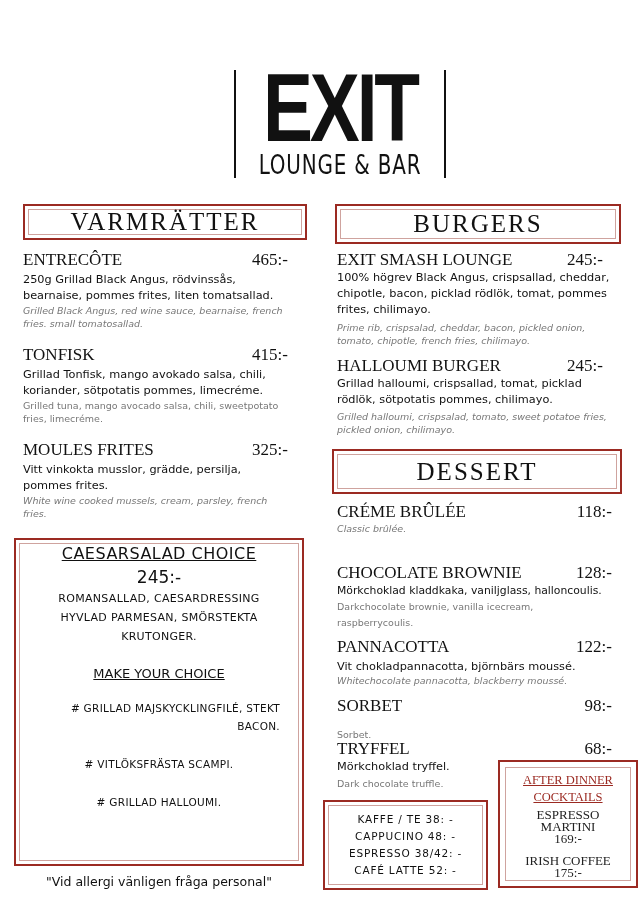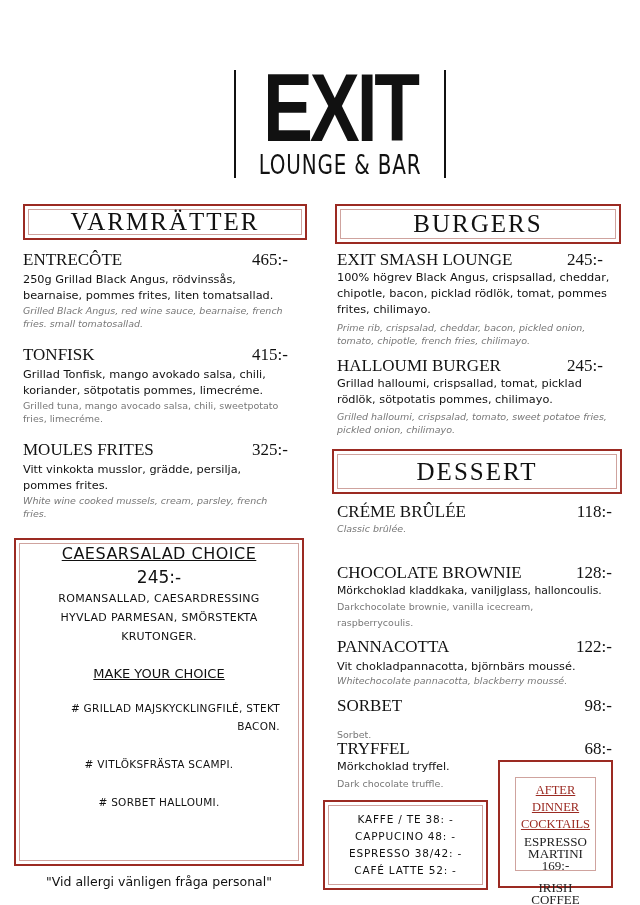--- a/index.html
+++ b/index.html
@@ -32,21 +32,21 @@
   .caesar .mk { font-size:13px; text-decoration:underline; margin-top:20px; }
   .caesar .opt { font-size:10.5px; line-height:18px; margin-top:18px; letter-spacing:0.3px; }
   .caesar .opt + .opt { margin-top:20px; }
   .allergy { left:14px; top:874px; width:290px; text-align:center; font-family:"DejaVu Sans","Liberation Sans",sans-serif; font-size:12.5px; color:#111; }
 
   
   .coffee { left:323px; top:800px; width:165px; height:90px; border:2px solid #9b2a22; box-sizing:border-box; padding:3px; }
   .coffee .inner { border:1px solid #cfa39e; height:100%; box-sizing:border-box; text-align:center; font-family:"DejaVu Sans","Liberation Sans",sans-serif; font-size:10.5px; line-height:17px; padding-top:5px; letter-spacing:0.8px; color:#111; }
 
   
-  .cocktails { left:498px; top:760px; width:115px; height:128px; border:2px solid #9b2a22; box-sizing:border-box; padding:15px; }
+  .cocktails { left:498px; top:760px; width:140px; height:128px; border:2px solid #9b2a22; box-sizing:border-box; padding:5px; }
   .cocktails .inner { border:1px solid #cfa39e; height:100%; box-sizing:border-box; text-align:center; font-family:"Liberation Serif","DejaVu Serif",serif; color:#222; }
   .cocktails .ct { color:#9b2a22; text-decoration:underline; font-size:12.5px; line-height:17px; padding-top:4px; }
   .cocktails .dr { font-size:13px; line-height:12px; }
 </style>
 </head>
 <body>
 
 <div class="abs logo">
   <div class="bar" style="left:0;"></div>
   <div class="bar" style="right:0;"></div>
@@ -92,21 +92,21 @@
     <div class="ttl">CAESARSALAD CHOICE</div>
     <div class="price">245:-</div>
     <div class="body">
       <div>ROMANSALLAD, CAESARDRESSING</div>
       <div>HYVLAD PARMESAN,  SMÖRSTEKTA</div>
       <div>KRUTONGER.</div>
     </div>
     <div class="mk">MAKE YOUR CHOICE</div>
     <div class="opt" style="padding:0 18px;text-align:right;"># GRILLAD MAJSKYCKLINGFILÉ, STEKT BACON.</div>
     <div class="opt"># VITLÖKSFRÄSTA SCAMPI.</div>
-    <div class="opt"># SORBET HALLOUMI.</div>
+    <div class="opt"># GRILLAD HALLOUMI.</div>
   </div>
 </div>
 <div class="abs allergy">"Vid allergi vänligen fråga personal"</div>
 
 <div class="abs hbox" style="left:335px;top:204px;width:286px;height:40px;">
   <div class="inner">
       <span class="title">BURGERS</span>
     </div>
 </div>
 

